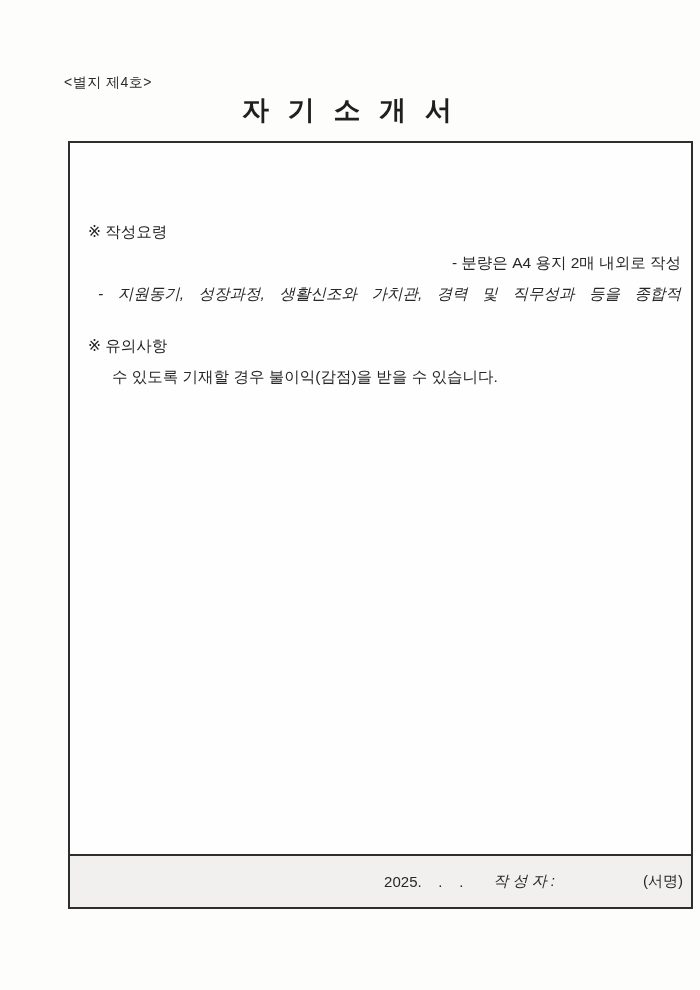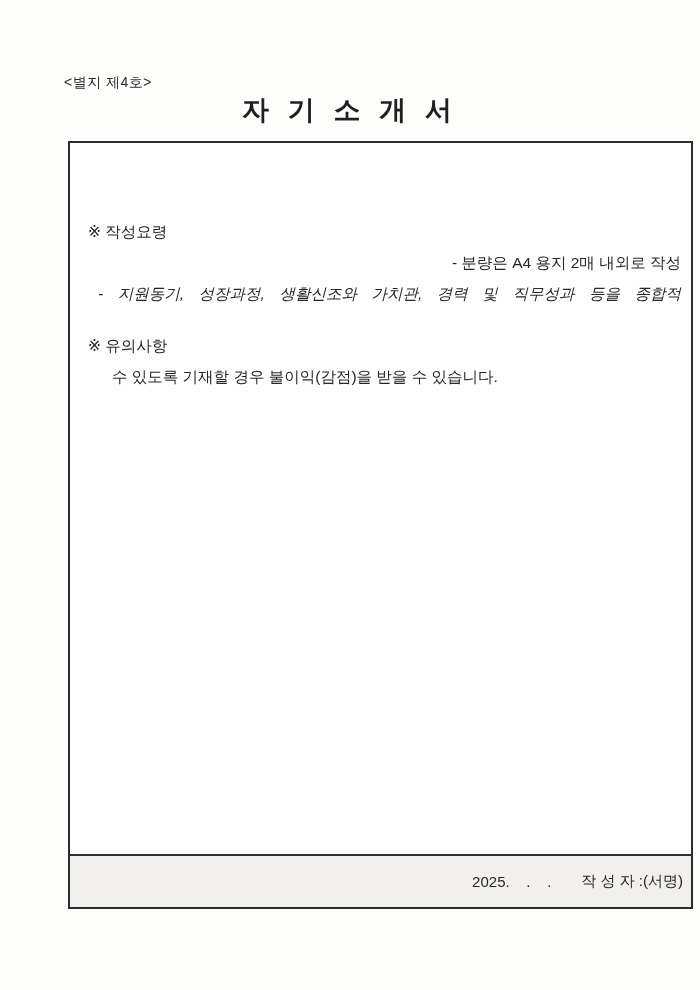--- a/index.html
+++ b/index.html
@@ -58,21 +58,21 @@
     box-sizing:border-box;
     border-top:2px solid #2e2e2e;
     background:#f1f0ee;
     display:flex;align-items:center;justify-content:flex-end;
     padding-right:8px;
     font-size:15px;
     color:#262626;
   }
   .box-footer span{white-space:pre;}
   .footer-date{margin-right:30px;}
-  .footer-writer{}
+  .footer-writer{margin-right:88px;font-style:italic;}
 </style>
 </head>
 <body>
 
 <div class="page">
 
   <div class="form-number">&lt;별지 제4호&gt;</div>
 
   <h1 class="doc-title">자 기 소 개 서</h1>
 

